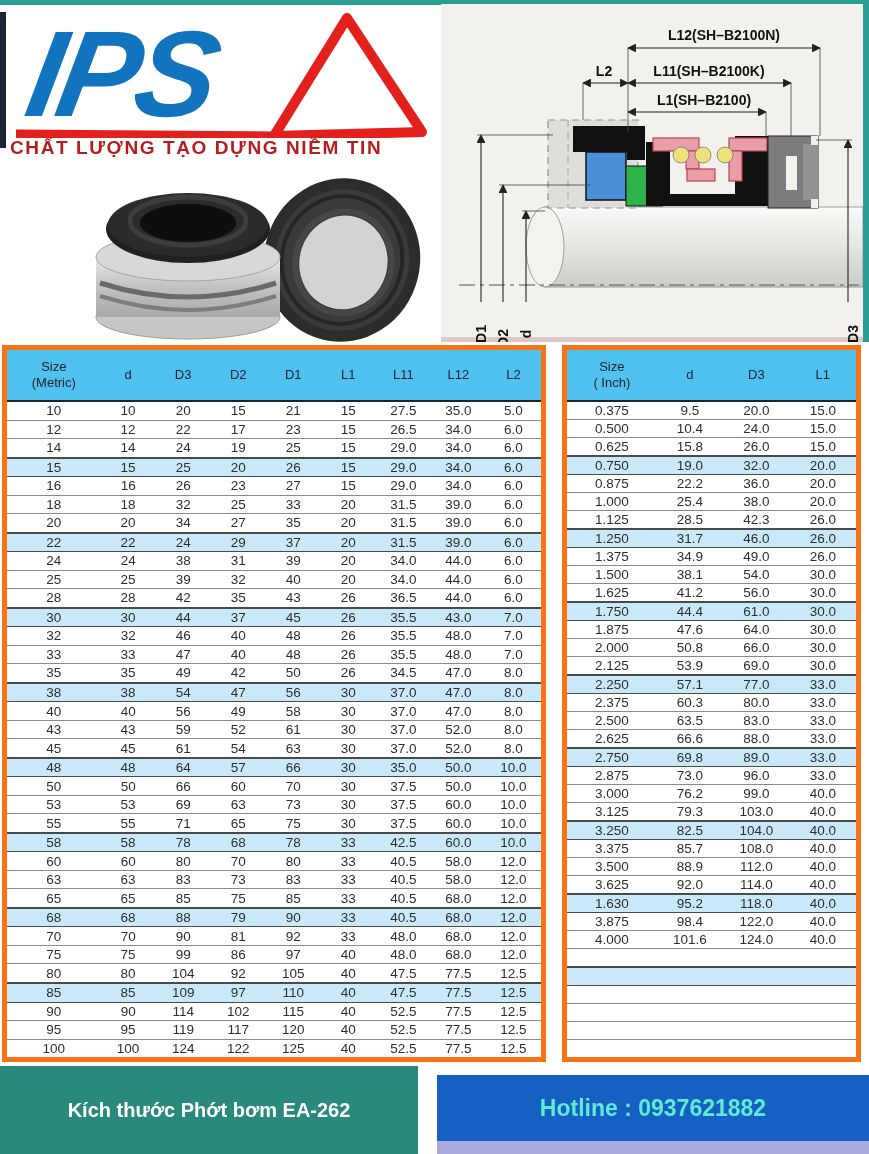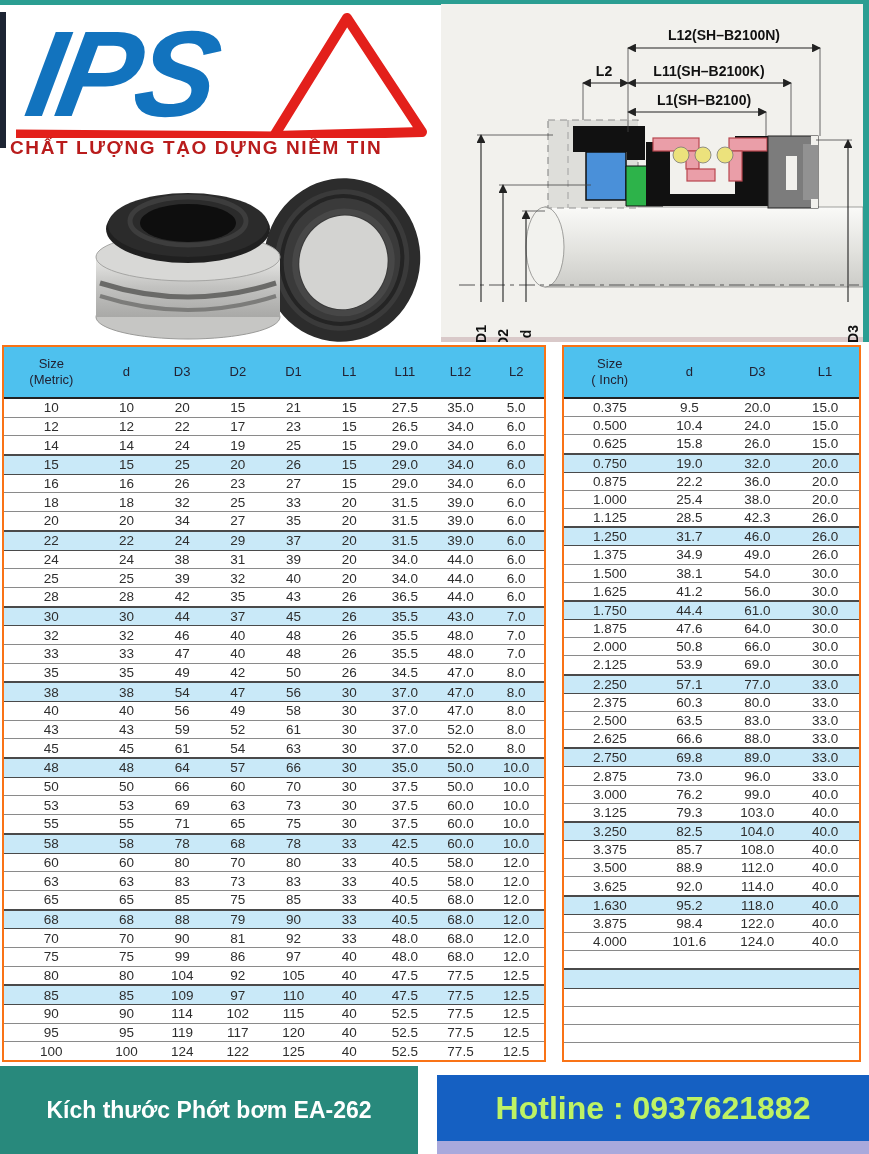--- a/index.html
+++ b/index.html
@@ -14,44 +14,44 @@
   
   .brand-logo { position:absolute; left:8px; top:6px; }
   .tagline { position:absolute; left:10px; top:137px; width:430px; color:#b91c1c;
              font-weight:bold; font-size:19px; letter-spacing:1.6px; white-space:nowrap; }
 
   
   .photo   { position:absolute; left:70px;  top:165px; }
   .diagram { position:absolute; left:441px; top:4px; }
 
   
-  .dtable { position:absolute; top:345px; height:717px; border:2px solid #f97316;
+  .dtable { position:absolute; top:345px; height:717px; border:5px solid #f97316;
             display:flex; flex-direction:column; background:#fff; box-sizing:border-box; }
   #metric-table { left:2px;   width:544px; }
   #inch-table   { left:562px; width:299px; }
   .thead { height:50px; flex:0 0 50px; background:var(--header-bg,#4EC1EE);
            display:flex; align-items:stretch; border-bottom:2px solid #222; }
   .th { flex:1; display:flex; align-items:center; justify-content:center; text-align:center;
         font-size:13px; color:#223; white-space:pre-line; line-height:1.25; }
   .trow { flex:1; display:flex; align-items:stretch; }
   .trow + .trow { border-top:1px solid #8a8a8a; }
   .trow.hl { background:var(--row-highlight,#C9E9F8); border-top:2px solid #4a4a4a; border-bottom:1px solid #4a4a4a; }
   .trow.hl + .trow { border-top:none;justify-content:flex-end; }
   .td { flex:1; display:flex; align-items:center; justify-content:center;
         font-size:13.5px; color:#2e2e2e; }
   #metric-table .size-col { flex:1.7; }
   #inch-table  .size-col { flex:1.35; }
 
   
   .footer-left { position:absolute; left:0; top:1066px; width:418px; height:88px;
                  background:var(--footer-teal,#28897C); display:flex; align-items:center; justify-content:center; }
-  .footer-left span { color:#fff; font-weight:bold; font-size:23px; }
+  .footer-left span { color:#fff; font-weight:bold; font-size:20px; }
   .footer-blue { position:absolute; left:437px; top:1075px; width:432px; height:66px;
                  background:var(--footer-blue,#1560C2); display:flex; align-items:center; justify-content:center; }
-  .footer-blue span { color:#bef264; font-weight:bold; font-size:32px; }
+  .footer-blue span { color:#5eead4; font-weight:bold; font-size:23px; }
   .footer-lavender { position:absolute; left:437px; top:1141px; width:432px; height:13px;
                      background:var(--lavender,#A9A9DC); }
 
   svg text { font-family:"Liberation Sans","DejaVu Sans",sans-serif; }
 </style>
 </head>
 <body>
 
 <div class="page">
 

